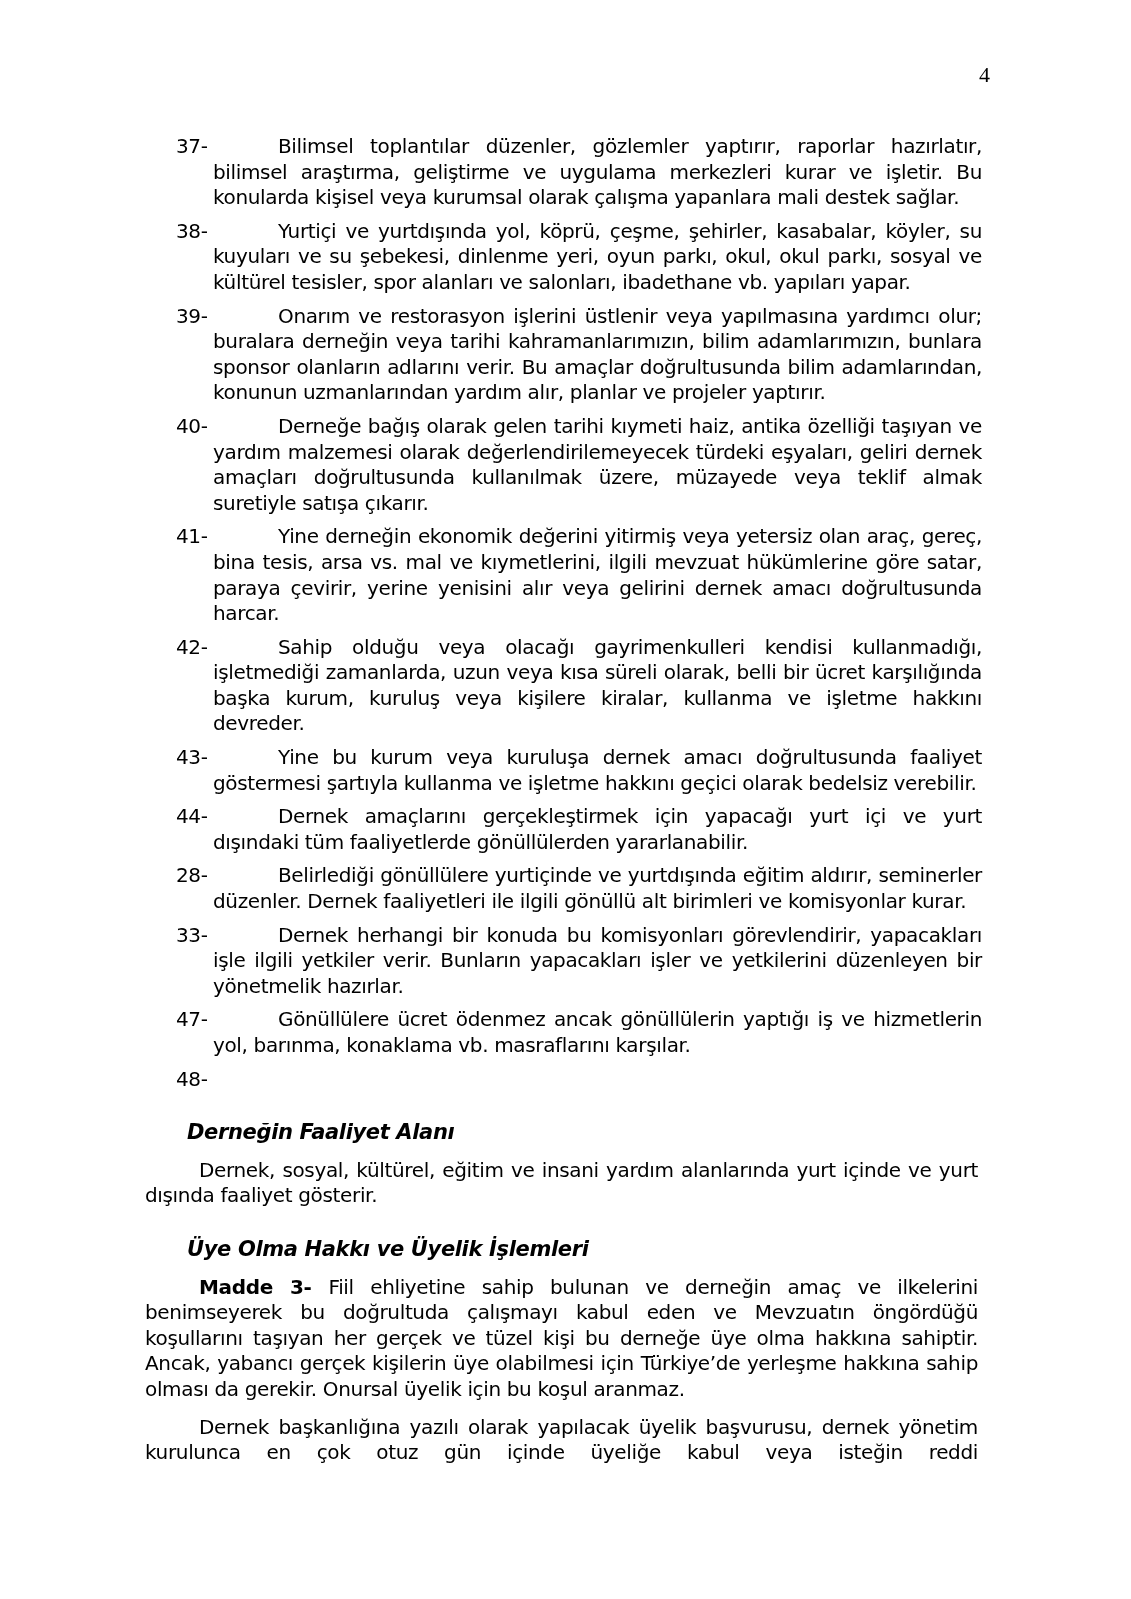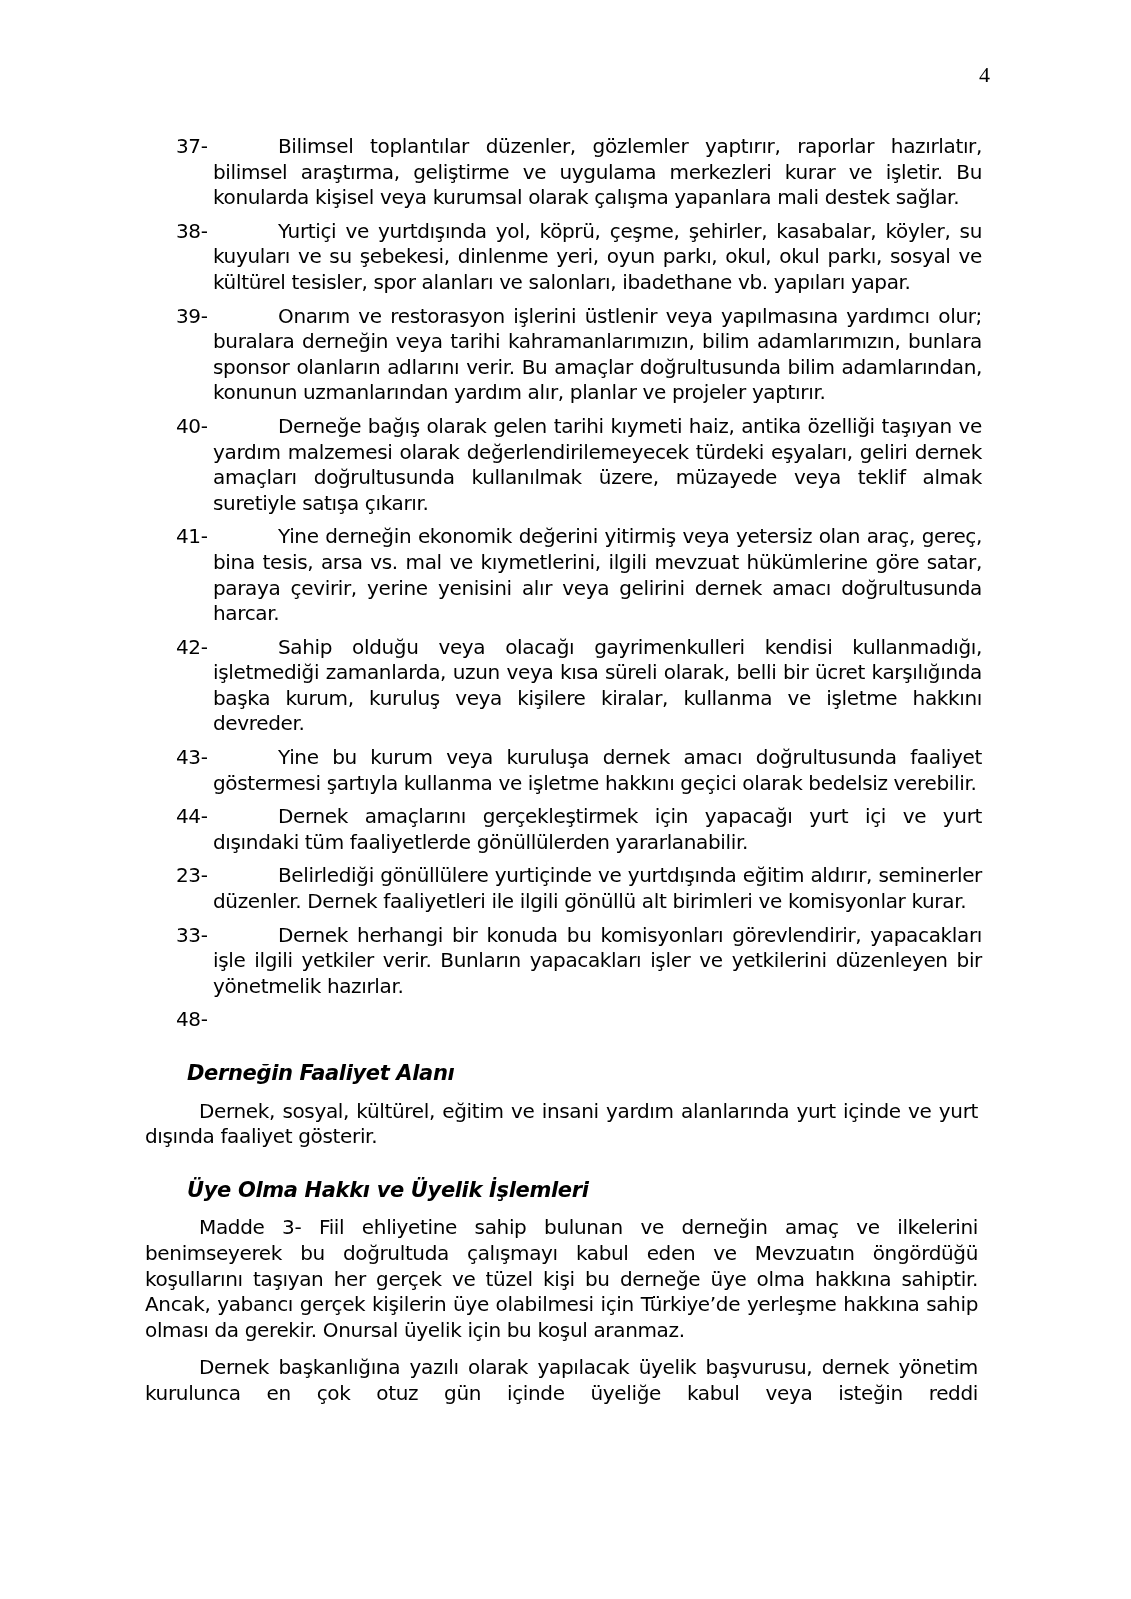--- a/index.html
+++ b/index.html
@@ -57,21 +57,21 @@
     font-style: italic;
   }
   .para {
     margin: 12px;
     text-indent: 54px;
     text-align: justify;
   }
   .para.justify-last {
     text-align-last: justify;
   }
-  .bold { font-weight: normal; }
+  .bold { font-weight: bold; }
 </style>
 </head>
 <body>
 
 <div class="page">
 
   <p class="page-number">4</p>
 
   <div class="numbered-list">
   <div class="list-item">
@@ -100,27 +100,30 @@
 
   <div class="list-item">
     <span class="num">43-</span><span>Yine bu kurum veya kuruluşa dernek amacı doğrultusunda faaliyet göstermesi şartıyla kullanma ve işletme hakkını geçici olarak bedelsiz verebilir.</span>
   </div>
 
   <div class="list-item">
     <span class="num">44-</span><span>Dernek amaçlarını gerçekleştirmek için yapacağı yurt içi ve yurt dışındaki tüm faaliyetlerde gönüllülerden yararlanabilir.</span>
   </div>
 
   <div class="list-item">
-    <span class="num">23-</span><span>Belirlediği gönüllülere yurtiçinde ve yurtdışında eğitim aldırır, seminerler düzenler. Dernek faaliyetleri ile ilgili gönüllü alt birimleri ve komisyonlar kurar.</span>
+    <span class="num">28-</span><span>Belirlediği gönüllülere yurtiçinde ve yurtdışında eğitim aldırır, seminerler düzenler. Dernek faaliyetleri ile ilgili gönüllü alt birimleri ve komisyonlar kurar.</span>
   </div>
 
   <div class="list-item">
     <span class="num">33-</span><span>Dernek herhangi bir konuda bu komisyonları görevlendirir, yapacakları işle ilgili yetkiler verir. Bunların yapacakları işler ve yetkilerini düzenleyen bir yönetmelik hazırlar.</span>
   </div>
 
+  <div class="list-item">
+    <span class="num">47-</span><span>Gönüllülere ücret ödenmez ancak gönüllülerin yaptığı iş ve hizmetlerin yol, barınma, konaklama vb. masraflarını karşılar.</span>
+  </div>
 
   <div class="list-item">
     <span class="num">48-</span><span></span>
   </div>
 </div>
 
   <h3 class="section-heading italic">Derneğin Faaliyet Alanı</h3>
 
   <p class="para">Dernek, sosyal, kültürel, eğitim ve insani yardım alanlarında yurt içinde ve yurt dışında faaliyet gösterir.</p>
 

